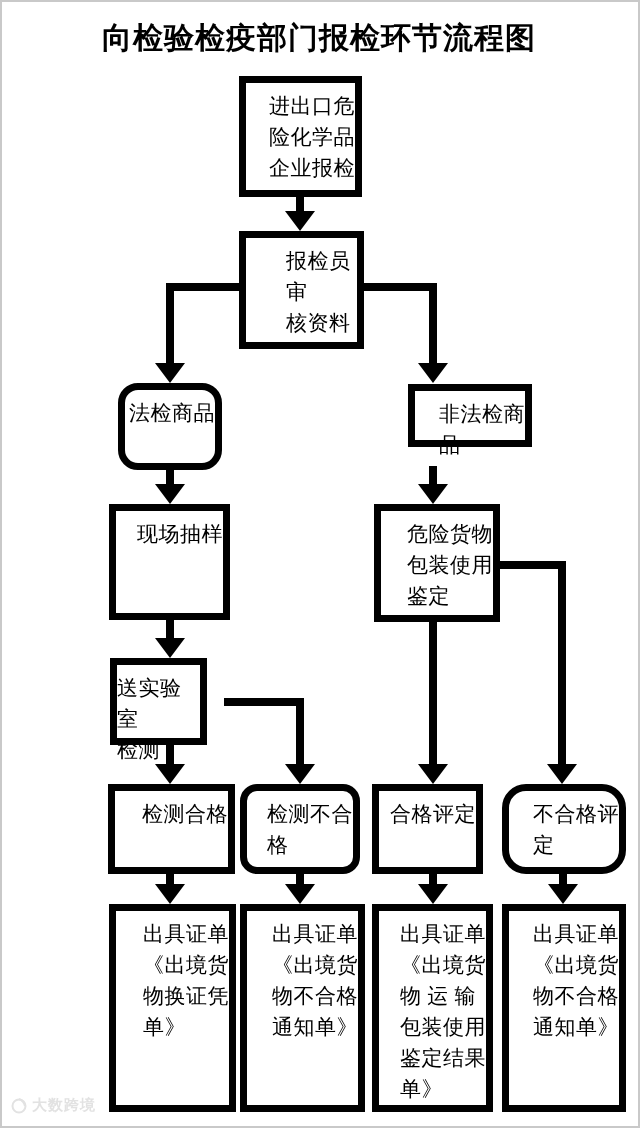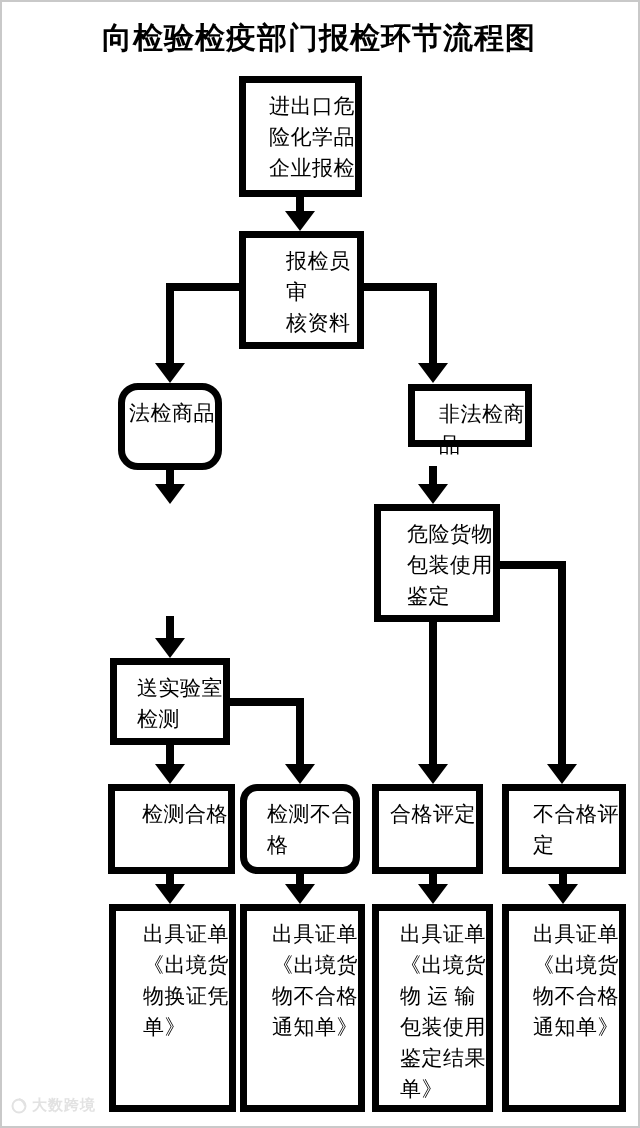--- a/index.html
+++ b/index.html
@@ -48,25 +48,25 @@
     text-align: left;
     letter-spacing: 0.5px;
   }
   
   .n-declare     { left:237px; top:74px;  width:123px; height:121px; }
   .n-review      { left:237px; top:229px; width:125px; height:118px;padding-left:40px; }
   .n-legal       { left:116px; top:381px; width:104px; height:87px;border-radius:20px;  }
   .n-nonlegal    { left:370px; top:382px; width:124px; height:63px;margin-left:36px;  }
   .n-sampling    { left:107px; top:502px; width:121px; height:116px; }
   .n-dangerous   { left:372px; top:502px; width:126px; height:118px; }
-  .n-lab         { left:108px; top:656px; width:120px; height:87px;  }
+  .n-lab         { left:108px; top:656px; width:97px; height:87px;  }
   .n-pass        { left:106px; top:782px; width:127px; height:90px;  }
   .n-fail        { left:238px; top:782px; width:120px; height:90px;border-radius:17px;  }
   .n-assess-pass { left:370px; top:782px; width:111px; height:90px;  }
-  .n-assess-fail { left:500px; top:782px; width:124px; height:90px;  }
+  .n-assess-fail { left:500px; top:782px; width:124px; height:90px;border-radius:24px;  }
   .n-cert-change { left:107px; top:902px; width:127px; height:208px; }
   .n-cert-fail-a { left:238px; top:902px; width:125px; height:208px; }
   .n-cert-pack   { left:370px; top:902px; width:121px; height:208px; }
   .n-cert-fail-b { left:500px; top:902px; width:124px; height:208px; }
   .watermark {
     position: absolute;
     left: 8px;
     top: 1094px;
     display: flex;
     align-items: center;
@@ -145,20 +145,23 @@
 
   <div class="node n-legal">
     <span class="node-text">法检商品</span>
   </div>
 
   <div class="node n-nonlegal">
     <span class="node-text">非法检商
 品</span>
   </div>
 
+  <div class="node n-sampling">
+    <span class="node-text">现场抽样</span>
+  </div>
 
   <div class="node n-dangerous">
     <span class="node-text">危险货物
 包装使用
 鉴定</span>
   </div>
 
   <div class="node n-lab">
     <span class="node-text">送实验室
 检测</span>

